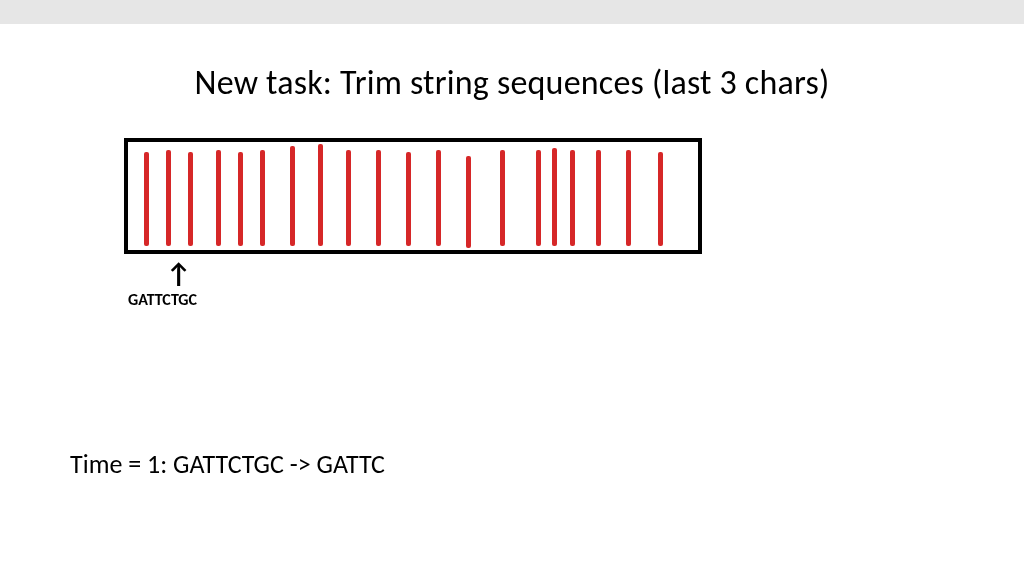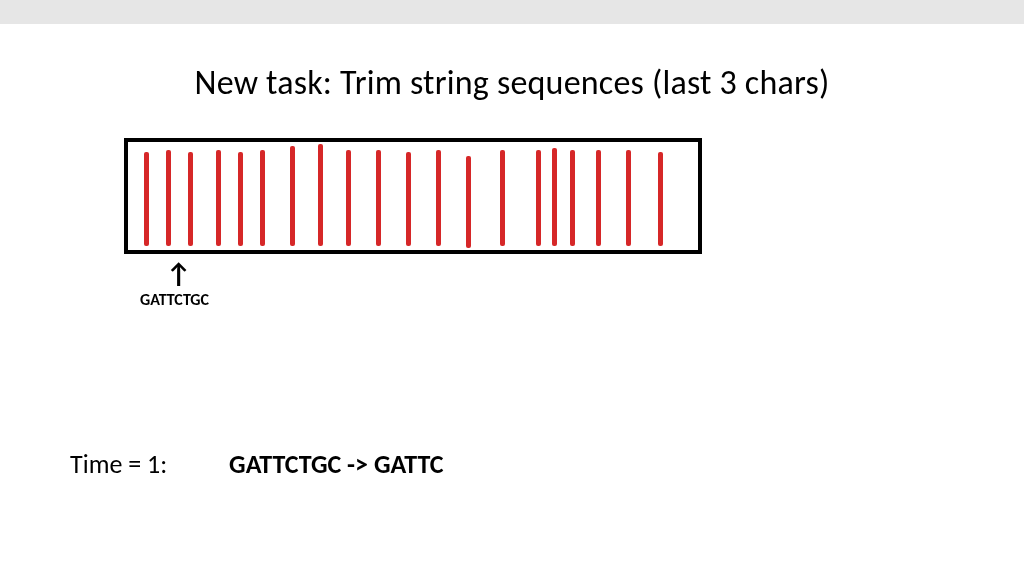--- a/index.html
+++ b/index.html
@@ -6,21 +6,21 @@
   html, body { width: 1024px; height: 576px; font-family: "Segoe UI", Calibri, Arial, sans-serif; background: #fff; }
   .topbar { width: 100%; height: 24px; background: #e6e6e6; }
   .slide { position: relative; width: 1024px; height: 552px; }
   .title { position: absolute; top: 38px; left: 0; width: 1024px; text-align: center; font-size: 34px; font-weight: 400; color: #000; letter-spacing: 0.2px; }
   .arraybox { position: absolute; top: 114px; left: 124px; width: 578px; height: 116px; border: 4px solid #000; }
   .bar { position: absolute; top: 8px; width: 5px; background: #d62728; border-radius: 2px; }
   .arrow { position: absolute; font-size: 28px; font-weight: 700; color: #000; }
   .seqlabel { position: absolute; font-size: 16px; font-weight: 700; color: #000; }
   .timerow { position: absolute; top: 424px; left: 70px; font-size: 26px; color: #000; }
   .timerow .tlabel { font-weight: 400; }
-  .timerow .tval { font-weight: 700; margin-left: 56px; }
+  .timerow .tval { font-weight: 400; }
 </style>
 </head>
 <body>
 
 <div class="topbar"></div>
 
 <div class="slide">
 
   <div class="title">New task: Trim string sequences (last 3 chars)</div>
 
@@ -42,20 +42,20 @@
       <div class="bar" style="left: 408px; top: 8px; height: 96px;"></div>
       <div class="bar" style="left: 424px; top: 6px; height: 98px;"></div>
       <div class="bar" style="left: 442px; top: 8px; height: 96px;"></div>
       <div class="bar" style="left: 468px; top: 8px; height: 96px;"></div>
       <div class="bar" style="left: 498px; top: 8px; height: 96px;"></div>
       <div class="bar" style="left: 530px; top: 10px; height: 94px;"></div>
     </div>
 
   <div class="arrow" id="arrow" style="left: 166px; top: 232px;">↑</div>
 
-  <div class="seqlabel" id="seqlabel" style="left: 140px; top: 266px;">GATTCTGC</div>
+  <div class="seqlabel" id="seqlabel" style="left: 128px; top: 266px;">GATTCTGC</div>
 
   <div class="timerow">
     <span class="tlabel">Time = 1:</span>
     <span class="tval">GATTCTGC -&gt; GATTC</span>
   </div>
 
 </div>
 
 </body></html>

